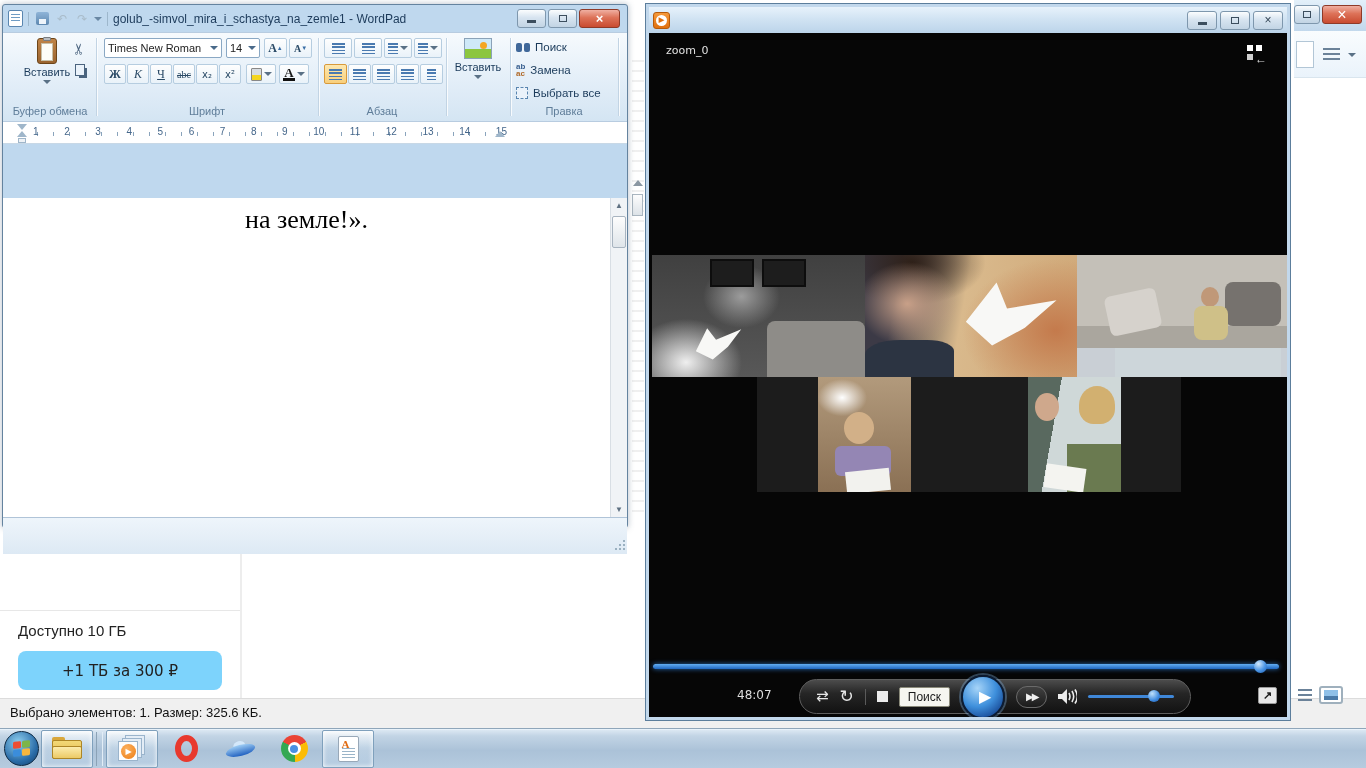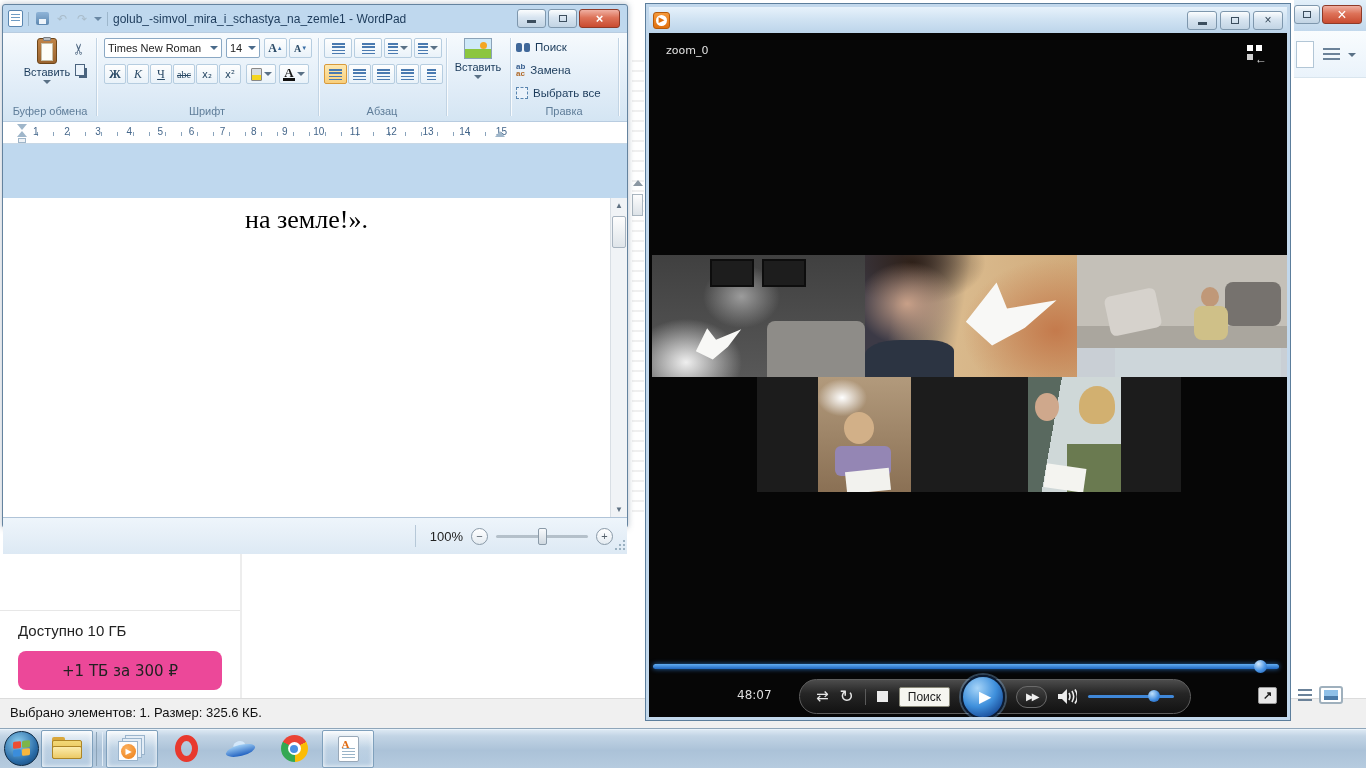--- a/index.html
+++ b/index.html
@@ -15,21 +15,21 @@
   .capbtn.red{background:linear-gradient(#f0b0a2,#dd7258 45%,#c94b30);border-color:#8e3a28;color:#fff}
   .glyph-box{width:8px;height:7px;border:1px solid #3c4e5e;background:transparent}
   .ex-toolbar{position:absolute;top:31px;left:1294px;right:0;height:47px;background:linear-gradient(#f9fcfe,#eaf3fb);border-bottom:1px solid #d9e5ee}
   .searchbox-frag{position:absolute;left:2px;top:10px;width:18px;height:27px;background:#fff;border:1px solid #b2c6d6}
   .ic-listview{width:17px;height:13px;background:repeating-linear-gradient(to bottom,#6b8299 0 2px,transparent 2px 5px)}
   .dd{width:0;height:0;border-left:4px solid transparent;border-right:4px solid transparent;border-top:4px solid #5a7186}
   .ex-vdiv{position:absolute;left:240px;top:528px;width:2px;height:170px;background:#ededed}
   .ex-hline{position:absolute;left:0;top:610px;width:240px;height:1px;background:#e7e7e7}
   .ex-available{position:absolute;left:18px;top:622px;font-size:15px;color:#222}
   .ex-upsell{position:absolute;left:18px;top:651px;width:204px;height:39px;border:none;border-radius:8px;
-             background:#ec4899;font-size:15px;color:#222;display:flex;align-items:center;justify-content:center;
+             background:#7dd3fc;font-size:15px;color:#222;display:flex;align-items:center;justify-content:center;
              font-family:"DejaVu Sans",sans-serif;cursor:pointer}
   .ex-status{position:absolute;left:0;top:698px;right:0;height:30px;background:#f0f0f0;border-top:1px solid #dcdcdc;
              font-size:13px;color:#111;padding:6px 0 0 10px}
   .ex-views{position:absolute;left:1298px;top:686px;display:flex;gap:7px;align-items:center;z-index:1}
   .ic-thumbview{width:24px;height:18px;border:2px solid #9fb0bd;border-radius:3px;background:#fff;display:flex;align-items:center;justify-content:center}
   .ic-thumbview i{display:block;width:14px;height:10px;background:linear-gradient(#8fc0e8 55%,#4a7aa8 55%)}
   .ex-sliver{position:absolute;left:632px;top:60px;width:12px;height:460px;
              background:repeating-linear-gradient(to bottom,#ececec 0 2px,#fff 2px 10px);opacity:.8}
   .ex-sliver-arrow{position:absolute;left:633px;top:180px;width:0;height:0;border-left:5px solid transparent;border-right:5px solid transparent;border-bottom:6px solid #8a97a2}
   .ex-sliver-thumb{position:absolute;left:632px;top:194px;width:11px;height:22px;background:linear-gradient(#fdfdfd,#dde3e8);border:1px solid #aab6c0}
@@ -451,29 +451,20 @@
       <div>на земле!».</div>
     </div>
     <div class="vsb">
       <span class="arr" style="top:0">▲</span>
       <span class="thumb"></span>
       <span class="arr" style="bottom:0">▼</span>
     </div>
   </div>
 
   <div class="wp-status">
-    <div class="zoom-ctrls">
-      <span class="zsep"></span>
-      <span class="ztext">100%</span>
-      <span class="zbtn">−</span>
-      <span class="ztrack">
-          <span class="zthumb"></span>
-        </span>
-      <span class="zbtn">+</span>
-    </div>
     <span class="grip"></span>
   </div>
 </div>
 
 <div id="mp">
   <div class="mp-title">
     <span class="mp-appicon">
         <b>▶</b>
       </span>
     <span class="mp-caps">

